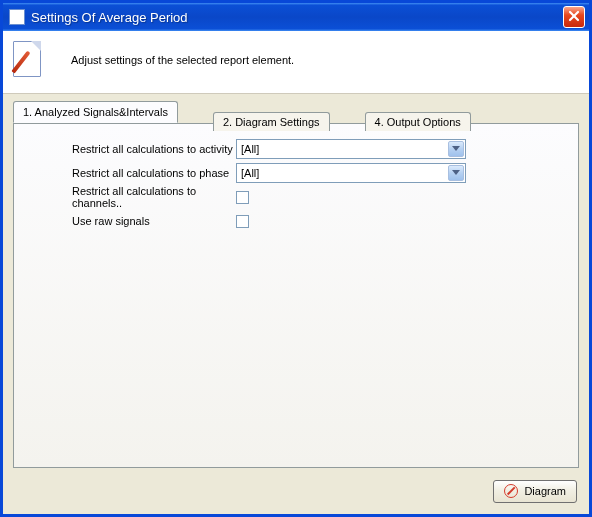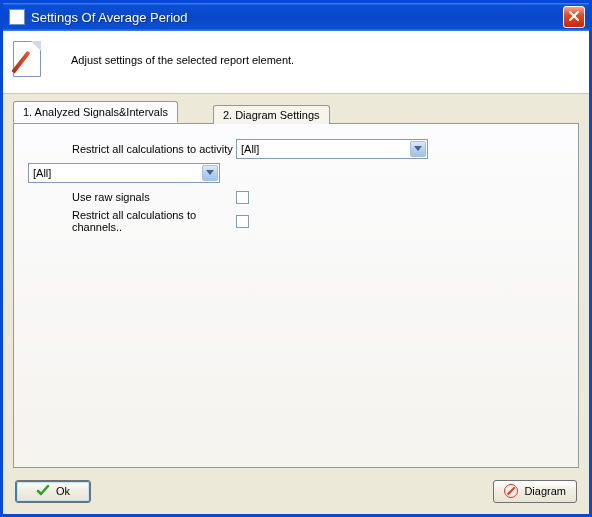--- a/index.html
+++ b/index.html
@@ -104,21 +104,21 @@
     border:1px solid #919b9c;
     border-bottom:none;
     background:#f6f4ec;
     padding:3px 9px 3px 9px;
     font-size:11px;
     margin-right:0px;
     border-top-left-radius:3px;
     border-top-right-radius:3px;
     cursor:pointer;
     position:relative;
-    top:1px;
+    top:8px;
     color:#000;
   }
   .tab + .tab { margin-left:-1px; }
   .tab.active {
     background:#fcfcfe;
     border-bottom:1px solid #fcfcfe;
     top:0;
     padding-top:4px;
     padding-bottom:4px;
     z-index:3;
@@ -136,21 +136,21 @@
     align-items:center;
     height:22px;
     margin-bottom:2px;
   }
   .form-row .lbl {
     width:208px;
     color:#000;
     padding-left:44px;
   }
   .dropdown {
-    width:192px;
+    width:230px;
     height:20px;
     border:1px solid #7f9db9;
     background:#fff;
     display:flex;
     align-items:center;
     padding:0 1px 0 4px;
     cursor:pointer;
     font-size:11px;
   }
   .dropdown .dd-text { flex:1; }
@@ -244,73 +244,69 @@
   </div>
 
   <div class="body-area">
     <div class="tabstrip">
       <div class="tab active">
         <span>1. Analyzed Signals&amp;Intervals</span>
       </div>
       <div class="tab">
         <span>2. Diagram Settings</span>
       </div>
+      <div class="tab">
+        <span>4. Output Options</span>
+      </div>
     </div>
 
     <div class="tab-page">
 
       <div class="form-row">
         <span class="lbl">Restrict all calculations to activity</span>
         <div class="dropdown">
           <span class="dd-text">[All]</span>
           <span class="dd-btn">
             <svg viewBox="0 0 8 6">
                 <polygon points="0,0 8,0 4,5"></polygon>
               </svg>
           </span>
         </div>
       </div>
 
       <div class="form-row">
+        <span class="lbl">Restrict all calculations to phase</span>
         <div class="dropdown">
           <span class="dd-text">[All]</span>
           <span class="dd-btn">
             <svg viewBox="0 0 8 6">
                 <polygon points="0,0 8,0 4,5"></polygon>
               </svg>
           </span>
         </div>
       </div>
 
       <div class="form-row">
+        <span class="lbl">Restrict all calculations to channels..</span>
+        <div class="checkbox-cell">
+          <span class="chk"></span>
+        </div>
+      </div>
+
+      <div class="form-row">
         <span class="lbl">Use raw signals</span>
         <div class="checkbox-cell">
           <span class="chk"></span>
         </div>
       </div>
 
-      <div class="form-row">
-        <span class="lbl">Restrict all calculations to channels..</span>
-        <div class="checkbox-cell">
-          <span class="chk"></span>
-        </div>
-      </div>
-
     </div>
   </div>
 
   <div class="button-bar">
-    <div class="btn default">
-      <span class="ok-icon">
-        <svg viewBox="0 0 14 12">
-            <polyline points="2,7 5,10 12,2"></polyline>
-          </svg>
-      </span>
-      <span>Ok</span>
-    </div>
     <div class="spacer"></div>
     <div class="btn">
       <span class="cancel-icon"></span>
       <span>Diagram</span>
     </div>
   </div>
 
 </div>
 
 </body></html>

